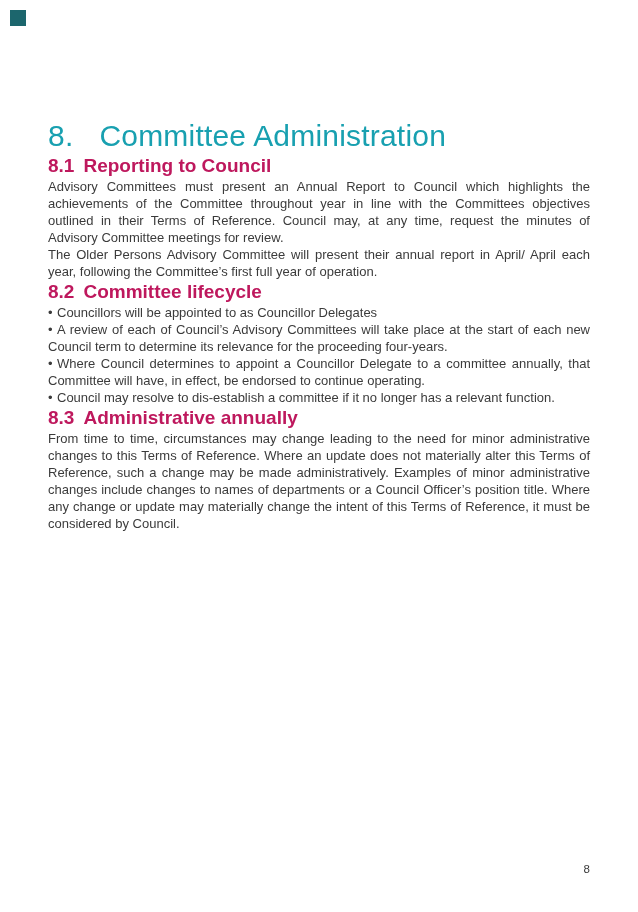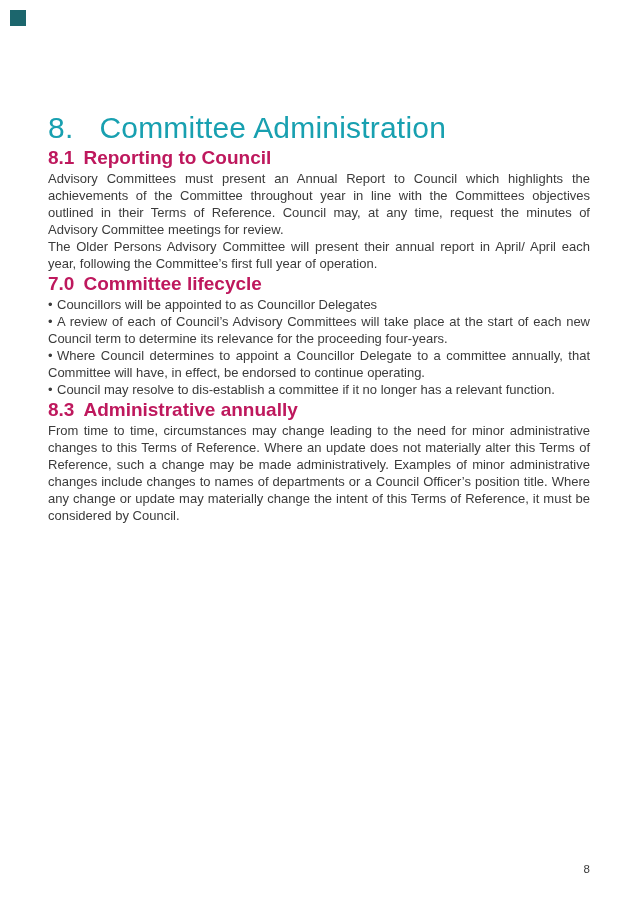--- a/index.html
+++ b/index.html
@@ -6,21 +6,21 @@
     margin: 0;
     padding: 0;
     background: #ffffff;
   }
   .page {
     position: relative;
     width: 638px;
     height: 912px;
     background: #ffffff;
     box-sizing: border-box;
-    padding: 0 48px;
+    padding: 8px 48px;
     overflow: hidden;
     font-family: "Liberation Sans", sans-serif;
     color: #3b3b3b;
   }
   .logo-square {
     position: absolute;
     left: 10px;
     top: 10px;
     width: 16px;
     height: 16px;
@@ -89,21 +89,21 @@
 
   <h2 class="doc-h2 mt-h2-1">
     <span class="h2-num">8.1</span><span>Reporting to Council</span>
   </h2>
 
   <p class="body-p mt-p-a">Advisory Committees must present an Annual Report to Council which highlights the achievements of the Committee throughout year in line with the Committees objectives outlined in their Terms of Reference. Council may, at any time, request the minutes of Advisory Committee meetings for review.</p>
 
   <p class="body-p mt-p-b">The Older Persons Advisory Committee will present their annual report in April/ April each year, following the Committee’s first full year of operation.</p>
 
   <h2 class="doc-h2 mt-h2-2">
-    <span class="h2-num">7.0</span><span>Committee lifecycle</span>
+    <span class="h2-num">8.2</span><span>Committee lifecycle</span>
   </h2>
 
   <p class="body-p mt-b">
     <span class="bullet-marker">•</span><span>Councillors will be appointed to as Councillor Delegates</span>
   </p>
 
   <p class="body-p mt-b-first">
     <span class="bullet-marker">•</span><span>A review of each of Council’s Advisory Committees will take place at the start of each new Council term to determine its relevance for the proceeding four-years.</span>
   </p>
 

